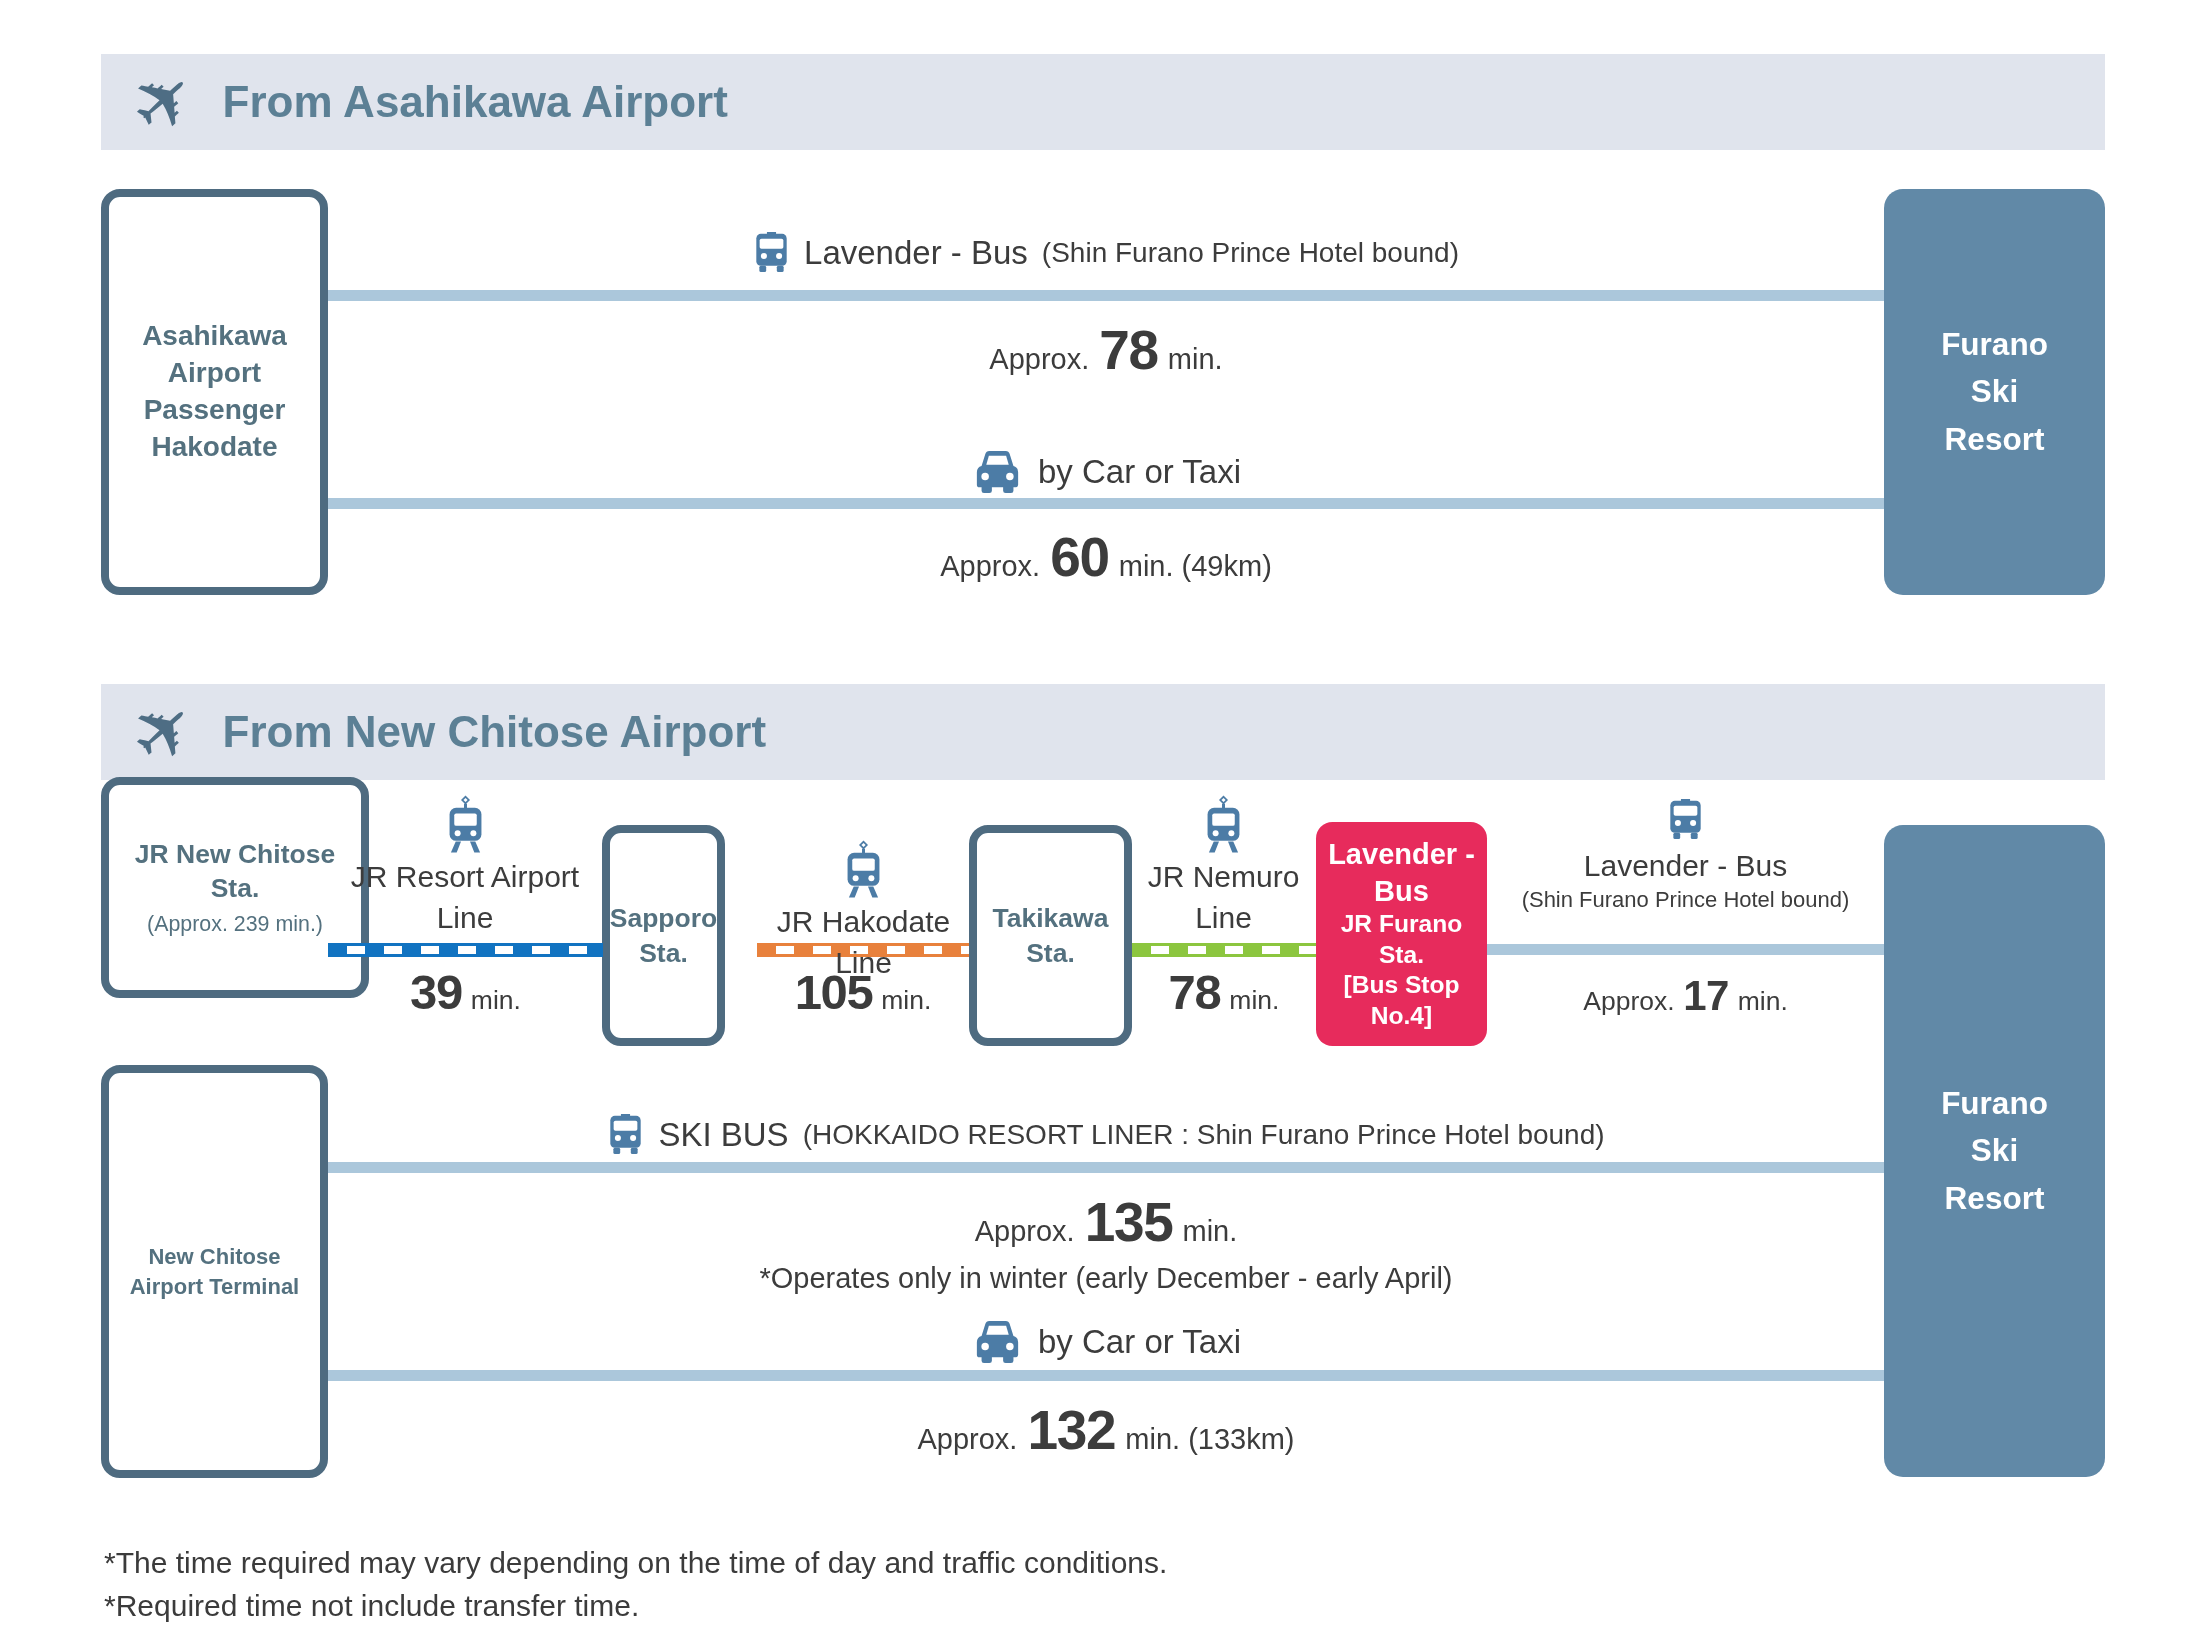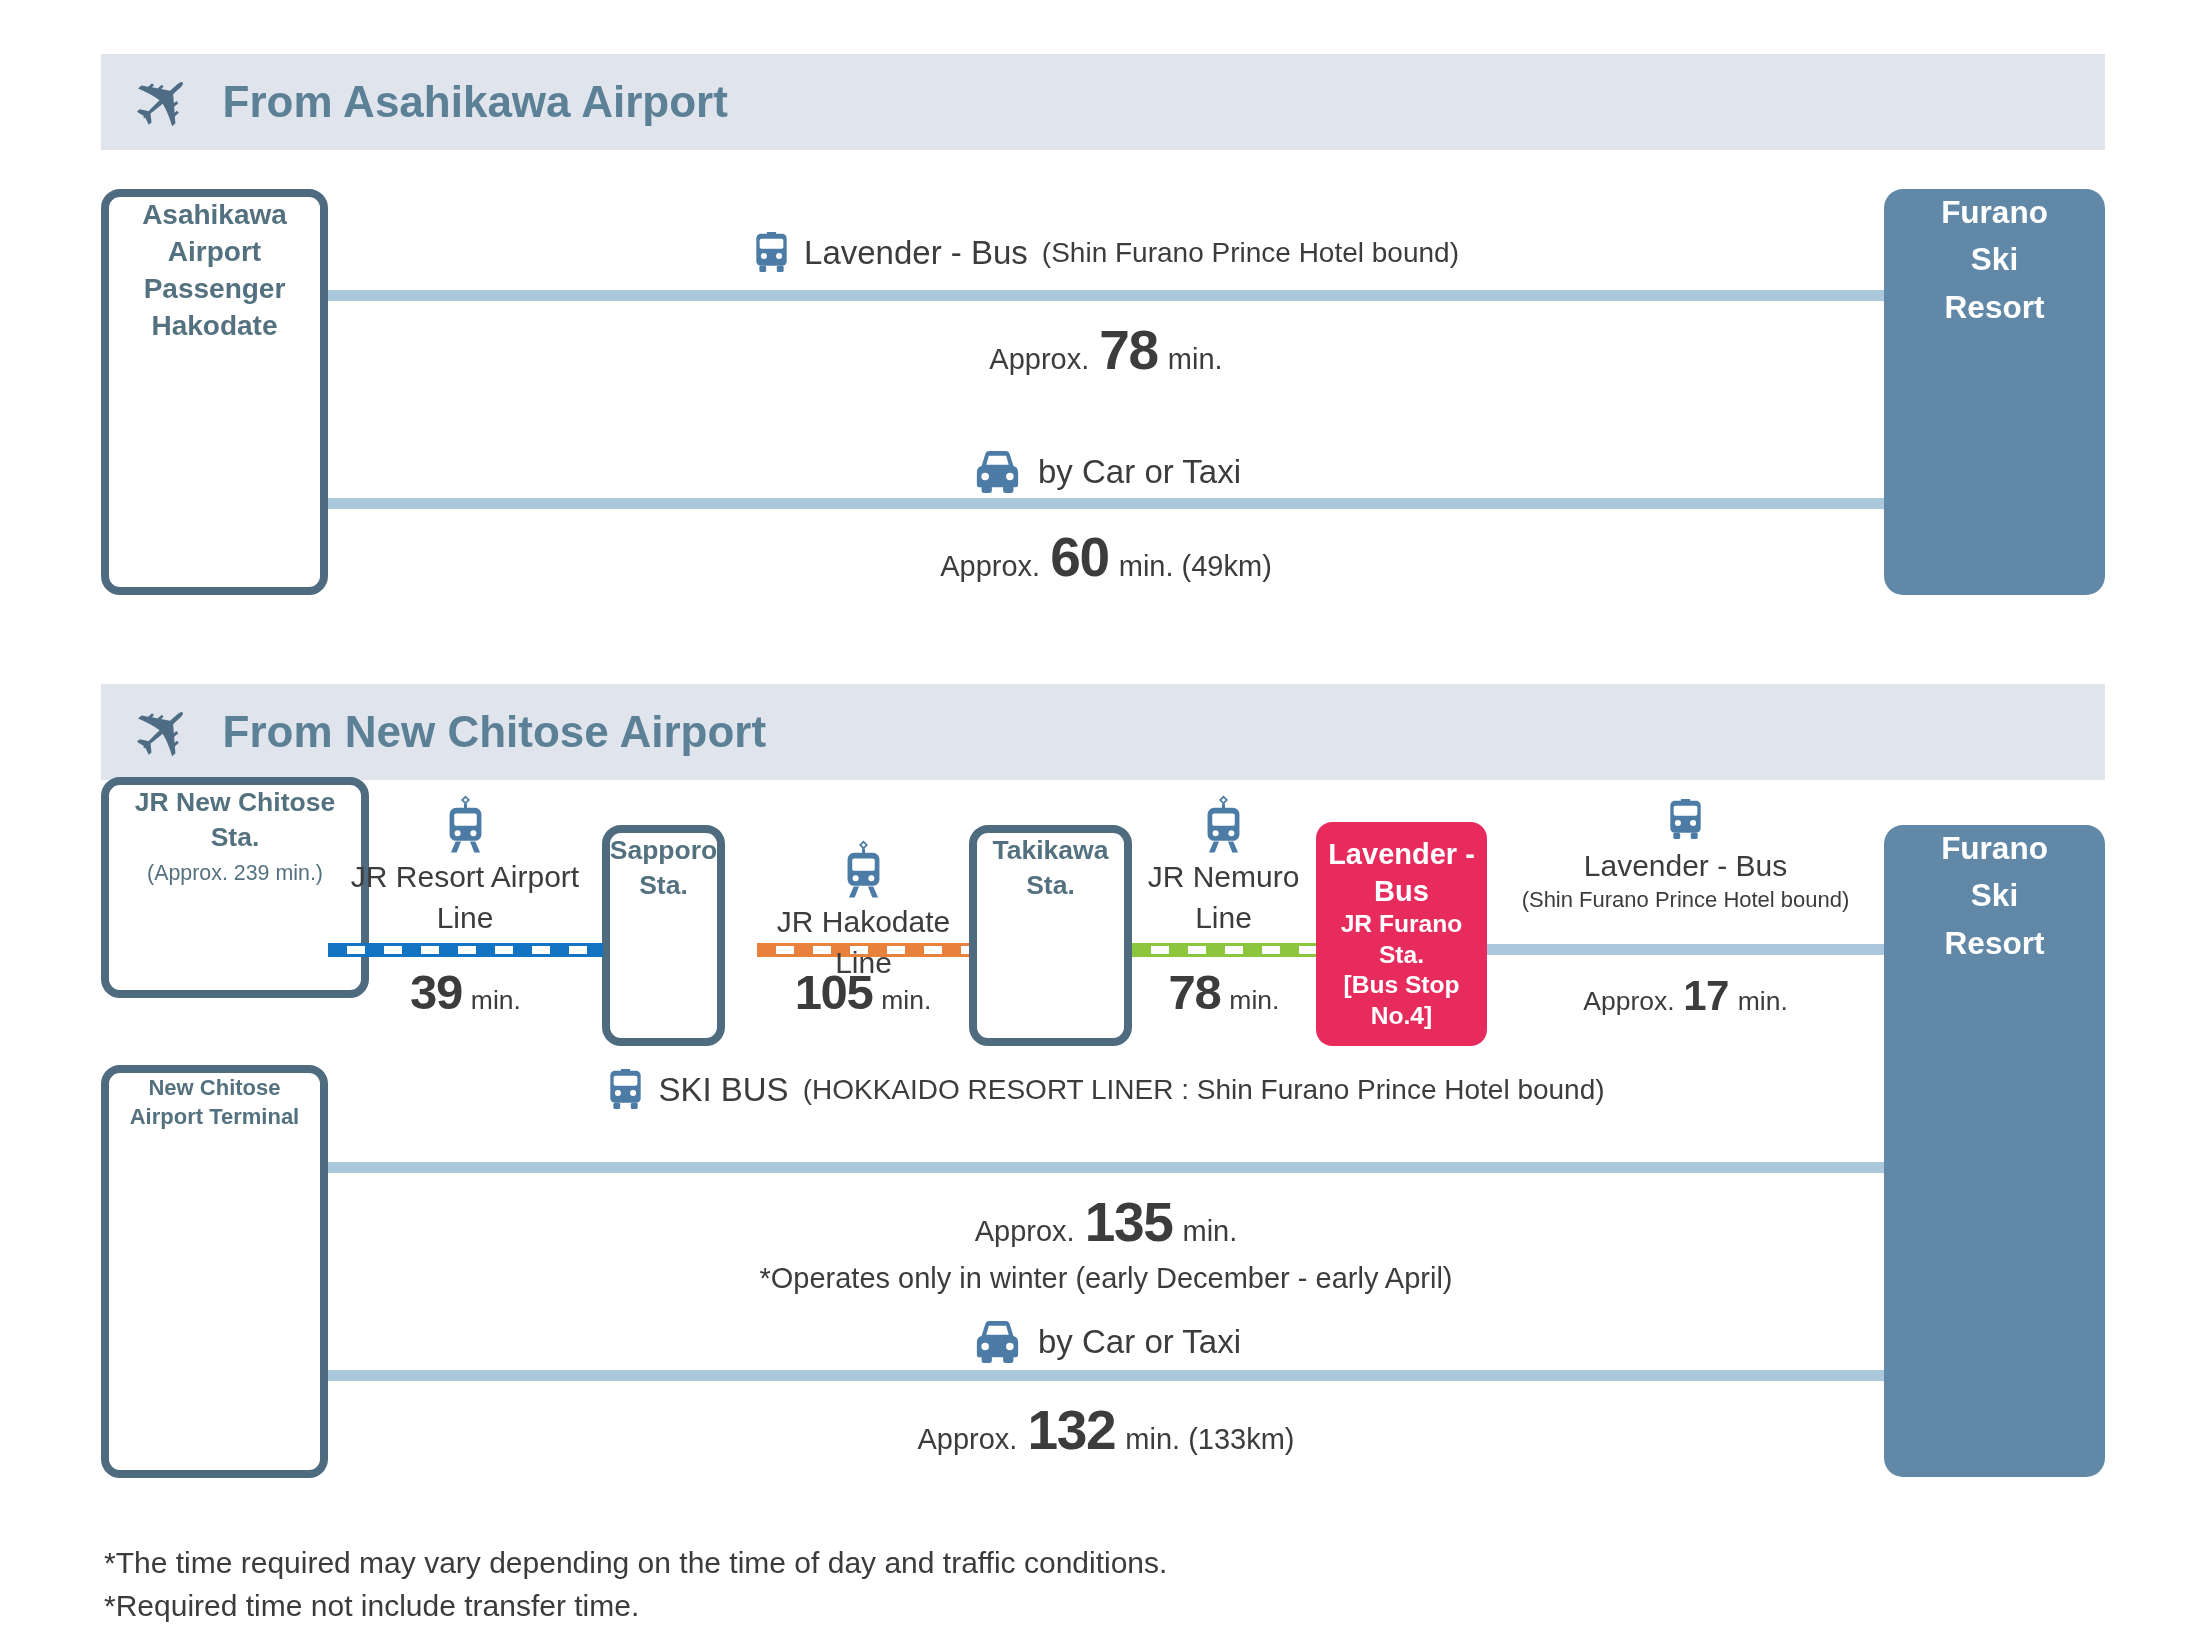--- a/index.html
+++ b/index.html
@@ -10,21 +10,21 @@
   
   .hdr{
     position:absolute;left:101px;width:2004px;height:96px;background:#e0e4ed;
     display:flex;align-items:center;padding-left:31.5px;box-sizing:border-box;gap:28px;
   }
   .plane{font-size:74px;line-height:1;color:#4e6d84;transform:rotate(-42deg);display:inline-block;}
   .hdr-title{font-size:44px;font-weight:bold;color:#5c8095;letter-spacing:0px;}
   
   .sbox{
     position:absolute;box-sizing:border-box;border-radius:19px;
-    display:flex;flex-direction:column;justify-content:flex-start;align-items:center;
+    display:flex;flex-direction:column;justify-content:center;align-items:center;
     text-align:center;font-weight:bold;
   }
   .origin{background:#ffffff;border:8.8px solid #4e6b80;color:#54717f;font-size:28px;line-height:1.32;}
   .origin .note{font-size:21.4px;font-weight:400;margin-top:3.8px;}
   .dest{background:#6189a7;color:#ffffff;font-size:31.5px;line-height:1.5;}
   .busstop{position:absolute;box-sizing:border-box;border-radius:16.4px;background:#e72b5c;color:#fff;
     display:flex;flex-direction:column;justify-content:center;align-items:center;text-align:center;
     font-weight:bold;line-height:1.25;}
   .busstop .bs-big{font-size:29px;}
   .busstop .bs-small{font-size:24.6px;}
@@ -228,21 +228,21 @@
     <span class="pre">Approx.</span>
     <span class="num-sm">17</span>
     <span class="suf">min.</span>
   </div>
 
   <div class="sbox origin" style="left:101px;top:1065px;width:227px;height:413px;font-size:22px;">
     <span>New Chitose</span>
     <span>Airport Terminal</span>
   </div>
 
-  <div class="rlabel" style="left:328px;top:1069px;width:1556px;">
+  <div class="rlabel" style="left:328px;top:1114px;width:1556px;">
     <svg class="icn" width="37" height="41" viewBox="0 0 24 27">
       <rect x="9" y="0" width="6" height="3" fill="#4c7ca6"></rect>
       <rect x="2" y="1.2" width="20" height="21" rx="3" fill="#4c7ca6"></rect>
       <rect x="4.2" y="4.4" width="15.6" height="6.6" rx="1.2" fill="#ffffff"></rect>
       <circle cx="7" cy="15.8" r="2" fill="#ffffff"></circle>
       <circle cx="17" cy="15.8" r="2" fill="#ffffff"></circle>
       <rect x="4" y="22.2" width="4.5" height="4.2" rx="1" fill="#4c7ca6"></rect>
       <rect x="15.5" y="22.2" width="4.5" height="4.2" rx="1" fill="#4c7ca6"></rect>
     </svg>
     <span class="rname">SKI BUS</span>

